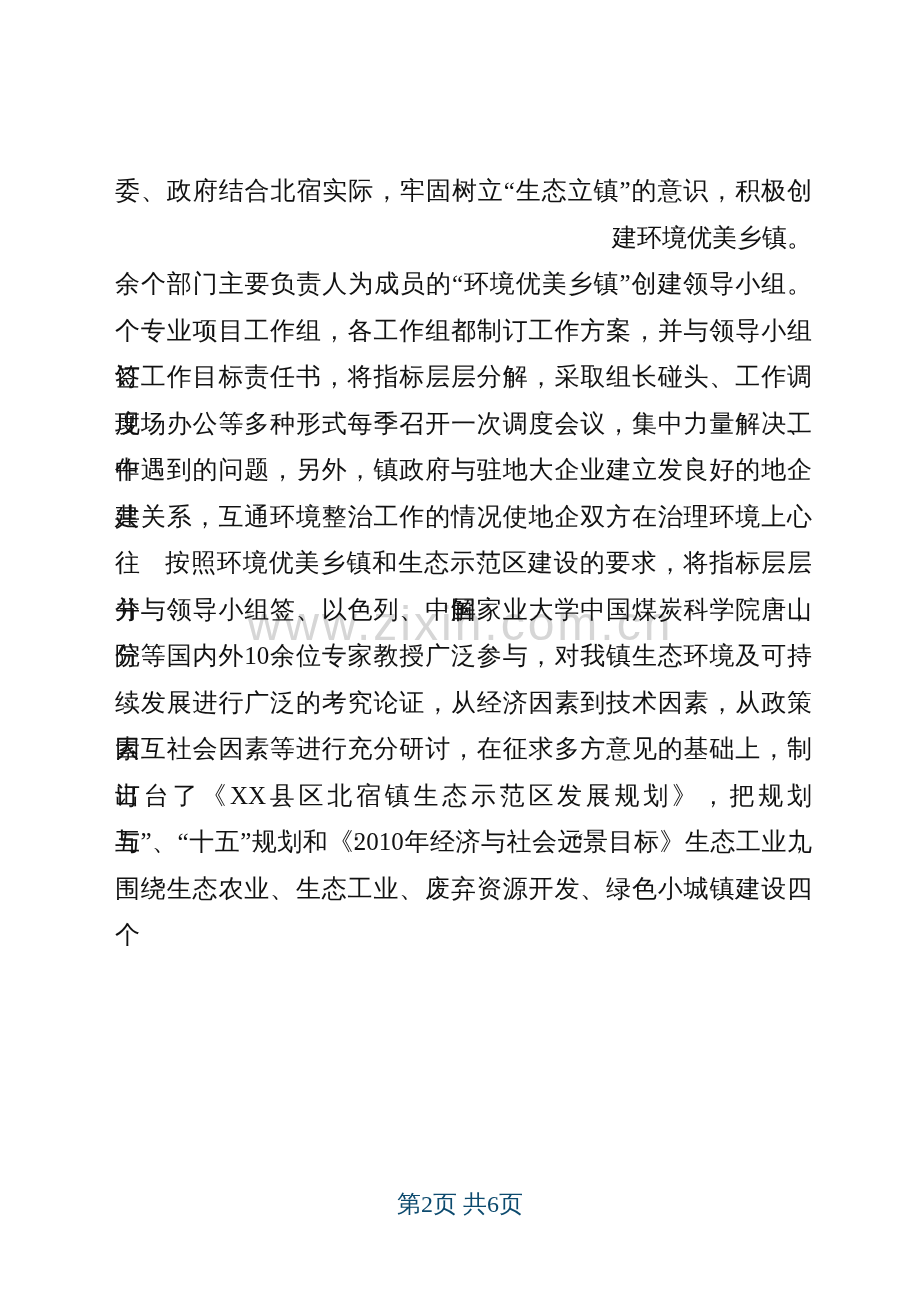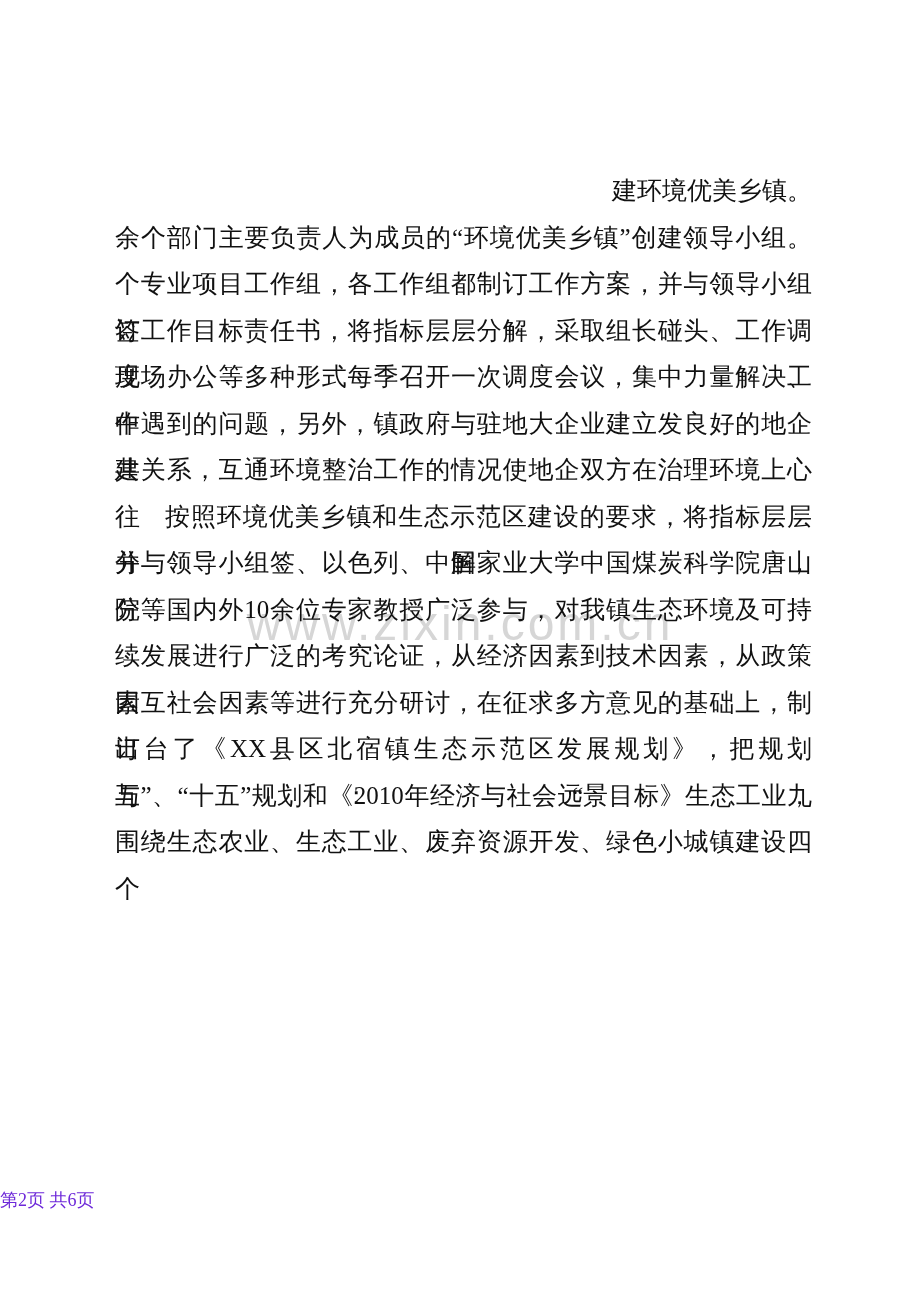--- a/index.html
+++ b/index.html
@@ -51,33 +51,35 @@
     text-justify: inter-character;
   }
   .line.ind {
     text-indent: 50px;
   }
   .footer {
     position: absolute;
     top: 1188px;
     left: 0;
     width: 100%;
-    font-size: 18px;
-    color: #6d28d9;
+    text-align: center;
+    font-size: 24px;
+    color: #0c4a6e;
     z-index: 1;
   }
 </style>
 </head>
 <body>
 
 <div class="page">
 
   <div class="watermark">www.zixin.com.cn</div>
 
   <div class="content">
+    <div class="line j">委、政府结合北宿实际，牢固树立“生态立镇”的意识，积极创</div>
     <div class="line">建环境优美乡镇。</div>
     <div class="line j">余个部门主要负责人为成员的“环境优美乡镇”创建领导小组。</div>
     <div class="line j">个专业项目工作组，各工作组都制订工作方案，并与领导小组签</div>
     <div class="line j">订工作目标责任书，将指标层层分解，采取组长碰头、工作调度、</div>
     <div class="line j">现场办公等多种形式每季召开一次调度会议，集中力量解决工作</div>
     <div class="line j">中遇到的问题，另外，镇政府与驻地大企业建立发良好的地企共</div>
     <div class="line j">建关系，互通环境整治工作的情况使地企双方在治理环境上心往</div>
     <div class="line ind j">按照环境优美乡镇和生态示范区建设的要求，将指标层层分解，</div>
     <div class="line j">并与领导小组签、以色列、中国家业大学中国煤炭科学院唐山分</div>
     <div class="line j">院等国内外10余位专家教授广泛参与，对我镇生态环境及可持</div>

